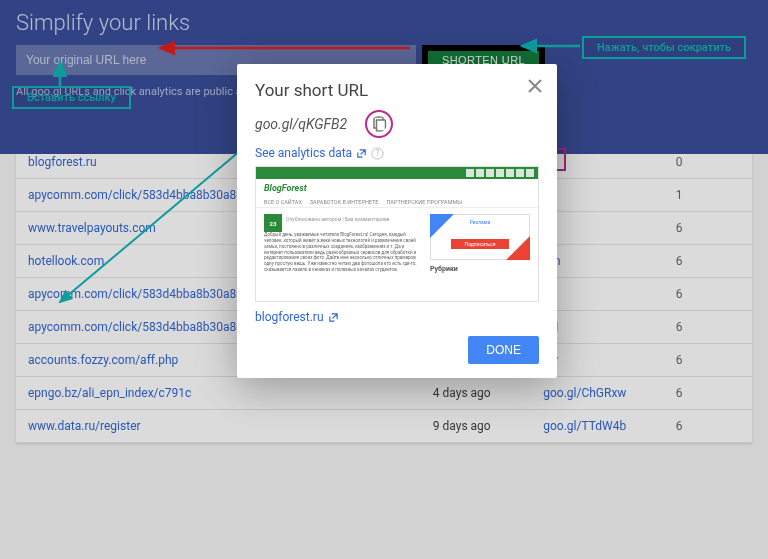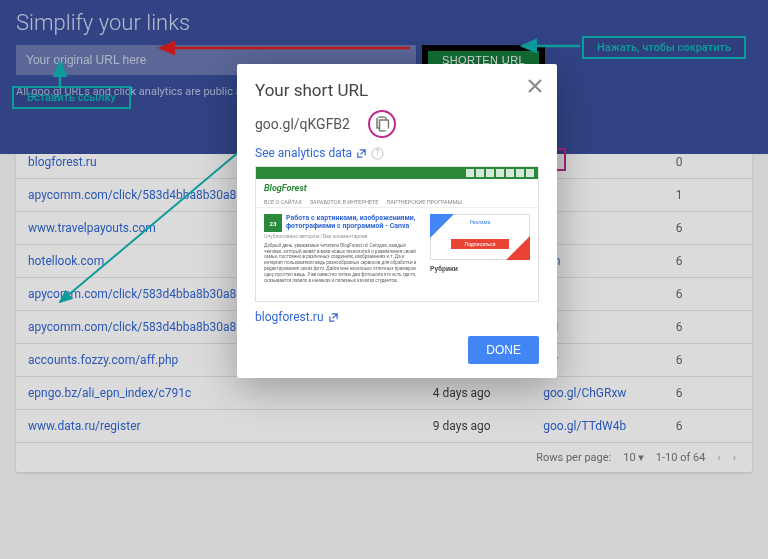--- a/index.html
+++ b/index.html
@@ -29,21 +29,21 @@
   col.c1 { width: 55%; } col.c2 { width: 15%; } col.c3 { width: 18%; } col.c4 { width: 12%; }
 
   .footrow { display: flex; justify-content: flex-end; align-items: center; gap: 12px; padding: 8px 16px; font-size: 11px; color: #777; }
   .footrow .nav { cursor: pointer; color: #aaa; }
 
   
   .scrim { position: absolute; inset: 0; background: rgba(0,0,0,.14); }
   .modal { position: absolute; top: 64px; left: 237px; width: 320px; background: #fff; border-radius: 2px; box-shadow: 0 10px 40px rgba(0,0,0,.3); padding: 16px 18px 14px; }
   .modal h2 { font-size: 17px; font-weight: 400; color: #444; margin-bottom: 10px; }
   .close-x { position: absolute; top: 14px; right: 14px; width: 16px; height: 16px; color: #888; cursor: pointer; }
-  .shorturl { display: flex; align-items: center; gap: 18px; margin-bottom: 8px; }
+  .shorturl { display: flex; align-items: center; gap: 18px; margin-bottom: 8px; font-style: italic; }
   .shorturl span { font-size: 14px; color: #555; }
   .copy-ico { width: 16px; height: 16px; color: #777; cursor: pointer; border: 2.5px solid #c0298d; border-radius: 50%; padding: 4px; box-sizing: content-box; }
   .analytics { font-size: 12px; color: #3367d6; display: flex; align-items: center; gap: 4px; margin-bottom: 6px; }
   .analytics .info { width: 13px; height: 13px; color: #bbb; }
 
   
   .preview { width: 100%; height: 136px; border: 1px solid #e0e0e0; background: #fff; position: relative; font-size: 7px; overflow: hidden; }
   .pv-top { height: 12px; background: #2a8a3a; display: flex; align-items: center; justify-content: flex-end; padding: 0 4px; gap: 2px; }
   .pv-top .s { width: 8px; height: 8px; background: #fff; opacity: .8; }
   .pv-logo { padding: 4px 8px; font-size: 9px; font-weight: 700; color: #2a8a3a; font-style: italic; }
@@ -179,27 +179,20 @@
           <td class="clicks">6</td>
         </tr>
         <tr>
           <td class="link">www.data.ru/register</td>
           <td>9 days ago</td>
           <td class="short">goo.gl/TTdW4b</td>
           <td class="clicks">6</td>
         </tr>
       </tbody>
   </table>
-  <div class="footrow">
-    <span>Rows per page:</span>
-    <span><span>10</span> ▾</span>
-    <span>1-10 of 64</span>
-    <span class="nav">‹</span>
-    <span class="nav">›</span>
-  </div>
 </div>
 
 <div class="scrim"></div>
 <div class="modal">
   <svg class="close-x" viewBox="0 0 16 16">
       <path d="M2 2 L14 14 M14 2 L2 14" stroke="currentColor" stroke-width="2"></path>
     </svg>
   <h2>Your short URL</h2>
   <div class="shorturl">
     <span>goo.gl/qKGFB2</span>
@@ -233,21 +226,20 @@
     <div class="pv-tabs">
       <span>ВСЕ О САЙТАХ</span>
         <span>ЗАРАБОТОК В ИНТЕРНЕТЕ</span>
         <span>ПАРТНЕРСКИЕ ПРОГРАММЫ</span>
     </div>
     <div class="pv-body">
       <div class="pv-left">
         <div class="pv-date">
             <b>23</b>
           </div>
-        <h3>Работа с картинками, изображениями, фотографиями с программой - Canva</h3>
         <div class="sub">Опубликовано автором | Без комментариев</div>
         <div class="para">Добрый день, уважаемые читатели BlogForest.ru! Сегодня, каждый человек, который живёт в веке новых технологий и развлечения своей семьи, постоянно в различных созданиях, изображениях и т. Да и интернет пользователи ведь разнообразных сервисов для обработки и редактирования своих фото. Дайте мне несколько отличных примеров одну простую вещь. Уже известно читаю два фотошопа кто есть где-то, сказывается лазило в книжках и полезных качалах студентов.</div>
       </div>
       <div class="pv-right">
         <div class="pv-ad">
           <div class="corner tl"></div>
             <div class="corner br"></div>
           <div class="adt">Реклама</div>
           <div class="adb">Подписаться</div>
         </div>

